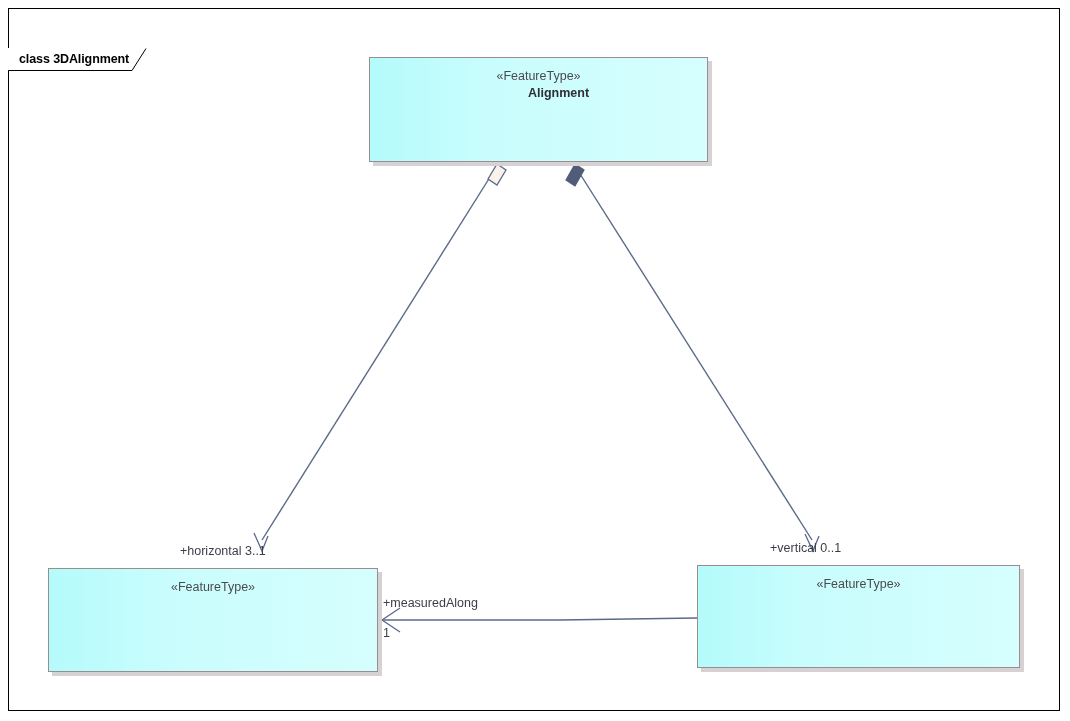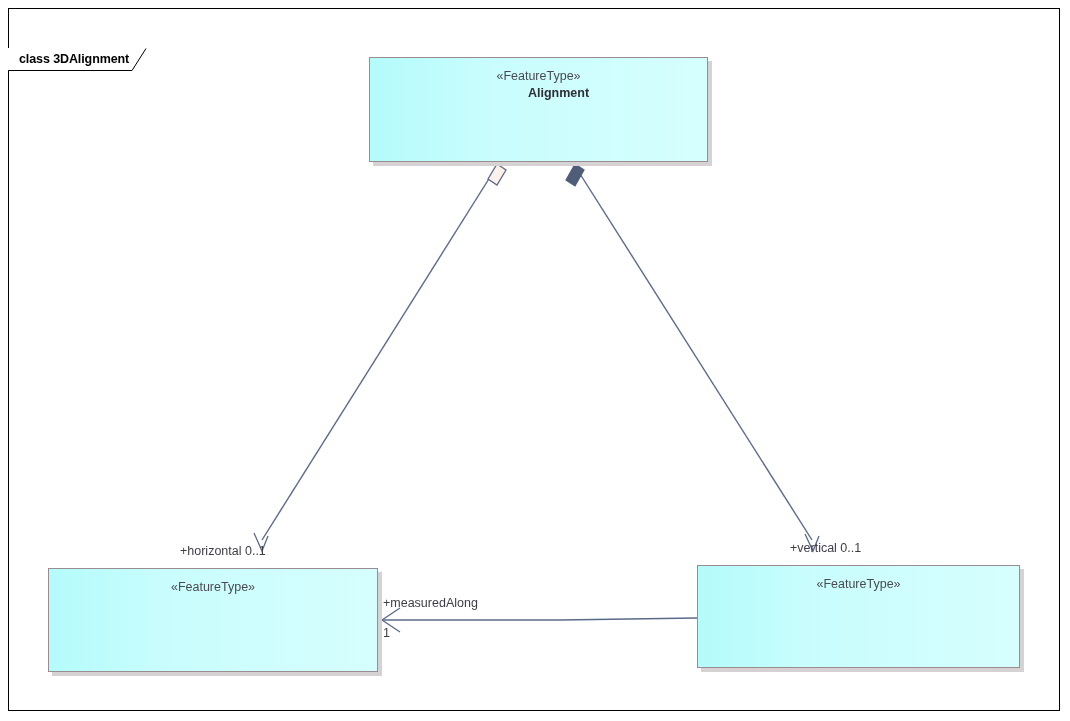--- a/index.html
+++ b/index.html
@@ -157,21 +157,21 @@
       <span class="stereotype">«FeatureType»</span>
     </div>
   </div>
 
   <div class="uml-class" style="left:697px; top:565px; width:323px; height:103px;">
     <div class="class-head">
       <span class="stereotype">«FeatureType»</span>
     </div>
   </div>
 
-  <div class="edge-label" style="left:180px; top:544px;">+horizontal  0..1</div>
+  <div class="edge-label" style="left:180px; top:544px;">+horizontal  3..1</div>
 
-  <div class="edge-label" style="left:770px; top:541px;margin-left:20px;">+vertical  0..1</div>
+  <div class="edge-label" style="left:770px; top:541px;">+vertical  0..1</div>
 
   <div class="edge-label" style="left:383px; top:596px;">+measuredAlong</div>
 
   <div class="edge-label" style="left:383px; top:626px;">1</div>
 
 </div>
 
 </body></html>

